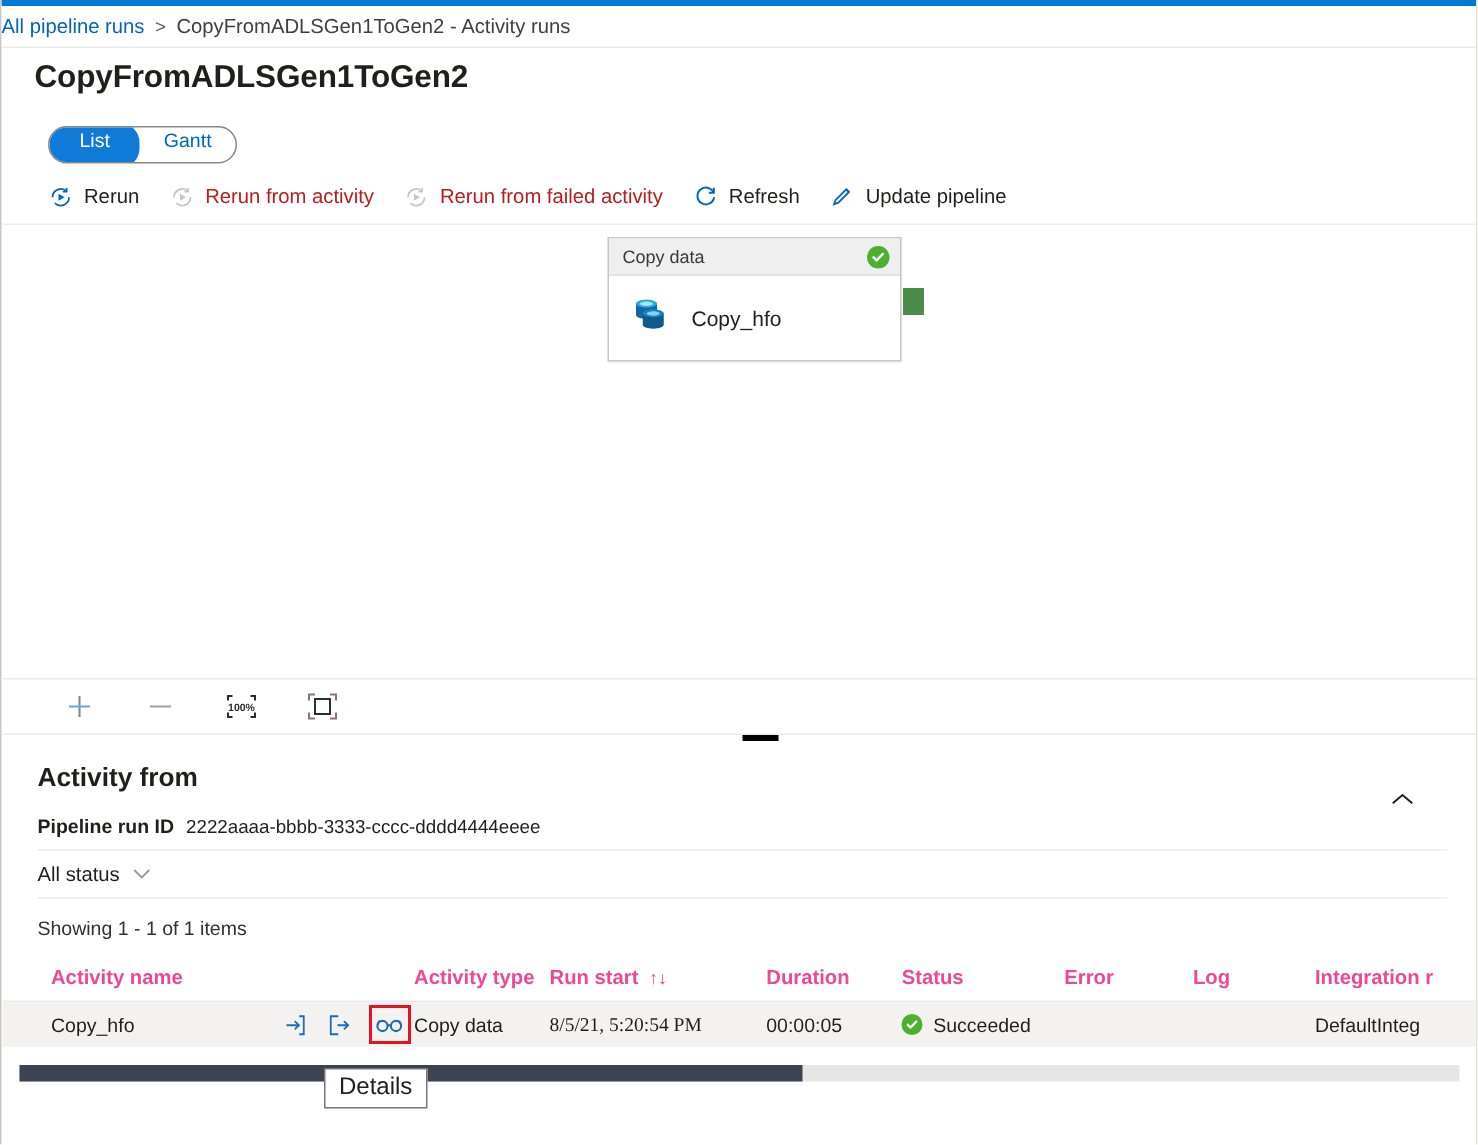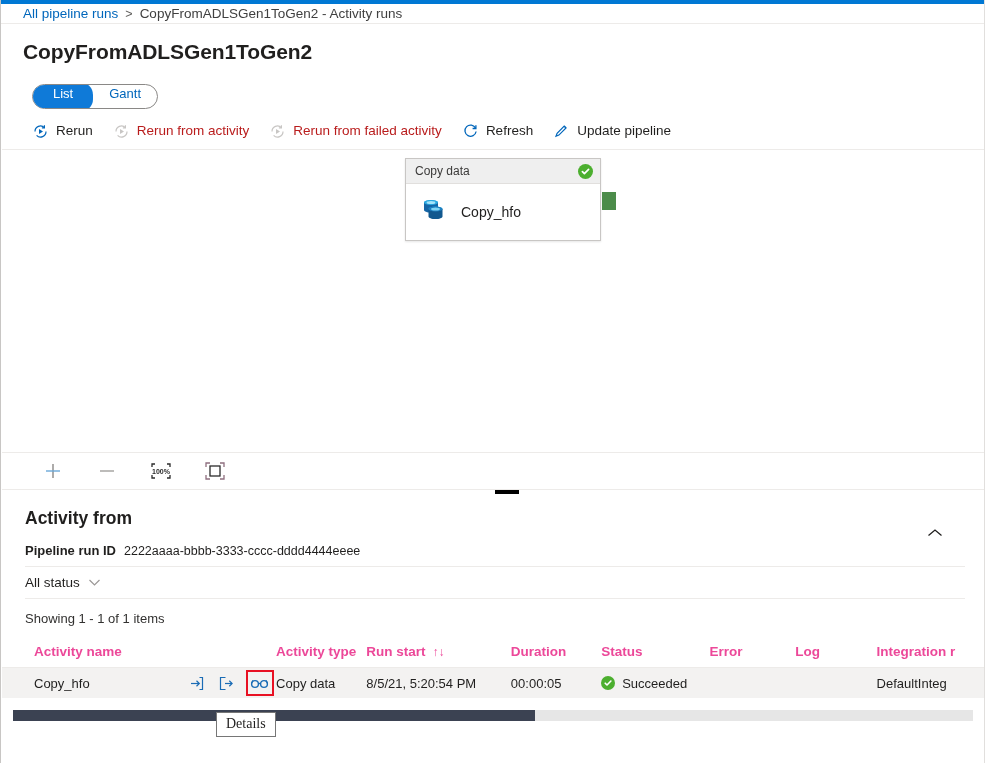--- a/index.html
+++ b/index.html
@@ -23,23 +23,22 @@
   
   .top-accent {
     position: absolute; top: 0; left: 0;
     width: 985px; height: 4px;
     background: #0078d4;
   }
 
   
   .breadcrumb {
     position: absolute; top: 4px; left: 0;
-    width: 985px; height: 20px;
-    display: flex; align-items: center;
-    padding-left: 22px;
+    width: 985px; height: 28px;
+    display: flex; align-items: center;
     font-size: 13.5px;
     border-bottom: 1px solid #edebe9;
     background: #ffffff;
     text-align: center;
   }
   .bc-link { color: #0066bb; cursor: pointer; }
   .bc-sep { color: #605e5c; margin: 0 7px; font-size: 12.5px; }
   .bc-current { color: #404040; }
 
   
@@ -223,21 +222,21 @@
   .tbl-head .th { cursor: pointer; white-space: nowrap; }
   .tbl-row {
     display: flex; align-items: center;
     height: 30px;
     background: #f3f2f1;
     font-size: 13px; color: #201f1e;
   }
   .c-name   { width: 200px; padding-left: 32px; }
   .c-icons  { width: 100px; display: flex; align-items: center; gap: 8px; }
   .c-type   { width: 100px; }
-  .c-start  { width: 160px; }
+  .c-start  { width: 160px; font-family: Liberation Serif, serif; }
   .c-dur    { width: 100px; }
   .c-status { width: 120px; }
   .c-error  { width: 95px; }
   .c-log    { width: 90px; }
   .c-ir     { width: 120px; white-space: nowrap; overflow: hidden; }
   .hdr-name   { width: 200px; padding-left: 32px; }
   .hdr-icons  { width: 100px; }
   .hdr-type   { width: 100px; }
   .hdr-start  { width: 160px; display: flex; align-items: center; gap: 7px; }
   .hdr-dur    { width: 100px; }
@@ -277,24 +276,23 @@
     cursor: grab;
   }
 
   
   .tooltip {
     position: absolute;
     top: 712px; left: 215px;
     background: #ffffff;
     border: 1px solid #767676;
     padding: 3px 9px 4px 9px;
-    font-size: 14px;
+    font-size: 16px;
     color: #201f1e;
     z-index: 50;
-    font-family: Liberation Serif, serif;
   }
 </style>
 </head>
 <body>
 
 <div class="page">
 
   <div class="top-accent"></div>
 
   <div class="breadcrumb">

